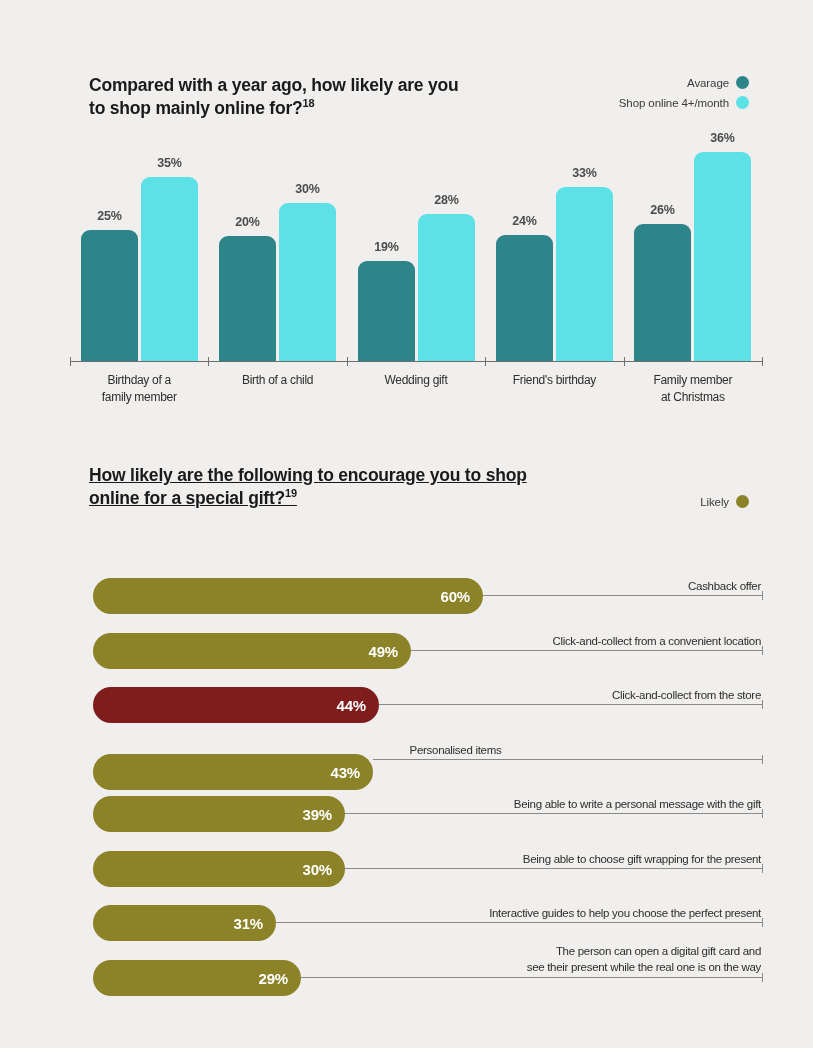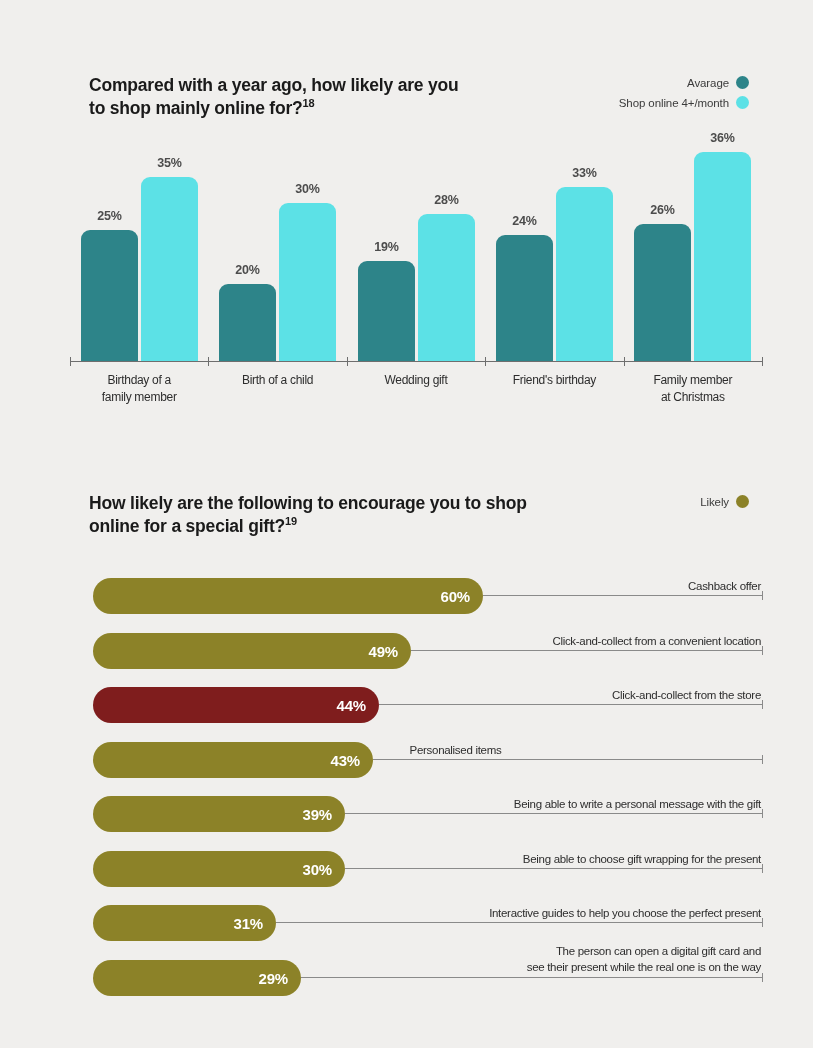--- a/index.html
+++ b/index.html
@@ -25,21 +25,21 @@
   .chart-title {
     position: absolute;
     font-size: 17.5px;
     font-weight: bold;
     line-height: 1.33;
     letter-spacing: -0.2px;
     color: #1a1a1a;
     margin: 0;
   }
   #title-one { left: 89px; top: 74px; width: 380px; }
-  #title-two { left: 89px; top: 492px; width: 440px; }
+  #title-two { left: 89px; top: 464px; width: 440px; text-decoration: underline; }
   .fn {
     font-size: 11px;
     vertical-align: super;
     font-weight: bold;
     line-height: 0;
   }
 
   
   .legend {
     position: absolute;
@@ -200,21 +200,21 @@
   <div id="cols-plot">
       <div class="col-group" style="left: 11px; width: 117px;">
         <div class="col dark" style="background: rgb(45, 132, 137); height: 132.5px;">
           <div class="col-val">25%</div>
         </div>
         <div class="col light" style="background: rgb(92, 225, 230); height: 185.5px;">
           <div class="col-val">35%</div>
         </div>
       </div>
       <div class="col-group" style="left: 149px; width: 117px;">
-        <div class="col dark" style="background: rgb(45, 132, 137); height: 78px;">
+        <div class="col dark" style="background: rgb(45, 132, 137); height: 126px;">
           <div class="col-val">20%</div>
         </div>
         <div class="col light" style="background: rgb(92, 225, 230); height: 159px;">
           <div class="col-val">30%</div>
         </div>
       </div>
       <div class="col-group" style="left: 288px; width: 117px;">
         <div class="col dark" style="background: rgb(45, 132, 137); height: 100.7px;">
           <div class="col-val">19%</div>
         </div>
@@ -287,21 +287,21 @@
       </div>
       <div class="bar-row" style="top: 109px;">
         <div class="pill" style="background: #7f1d1d; width: 286px;">
           <span class="pill-val">44%</span>
         </div>
         <div class="leader" style="left: 379px; width: 384px;"></div>
         <div class="leader-cap"></div>
         <div class="bar-label" style="top: 1px; left: 150px;">Click-and-collect from the store</div>
       </div>
       <div class="bar-row" style="top: 164px;">
-        <div class="pill" style="background: rgb(140, 130, 40); width: 280px;">
+        <div class="pill" style="background: rgb(140, 130, 40); width: 280px; margin-top: 12px;">
           <span class="pill-val">43%</span>
         </div>
         <div class="leader" style="left: 373px; width: 390px;"></div>
         <div class="leader-cap"></div>
         <div class="bar-label" style="top: 1px; left: 150px; text-align: center;">Personalised items</div>
       </div>
       <div class="bar-row" style="top: 218px;">
         <div class="pill" style="background: rgb(140, 130, 40); width: 252px;">
           <span class="pill-val">39%</span>
         </div>

